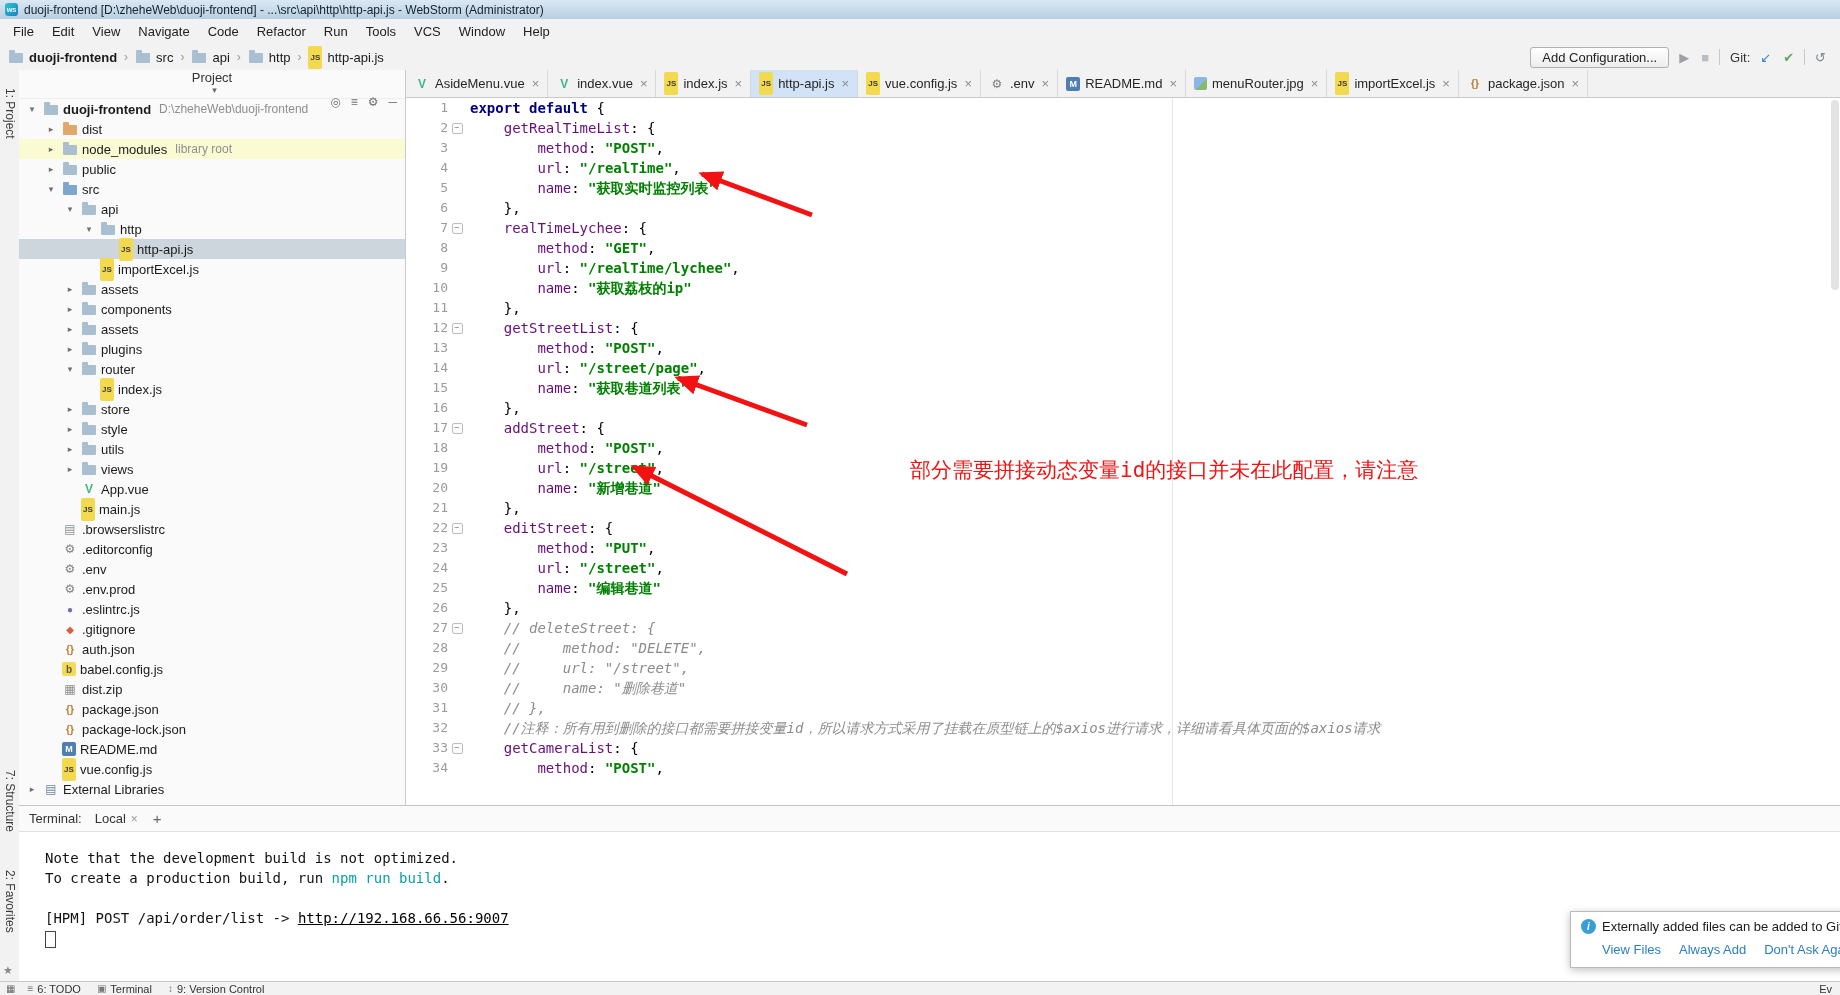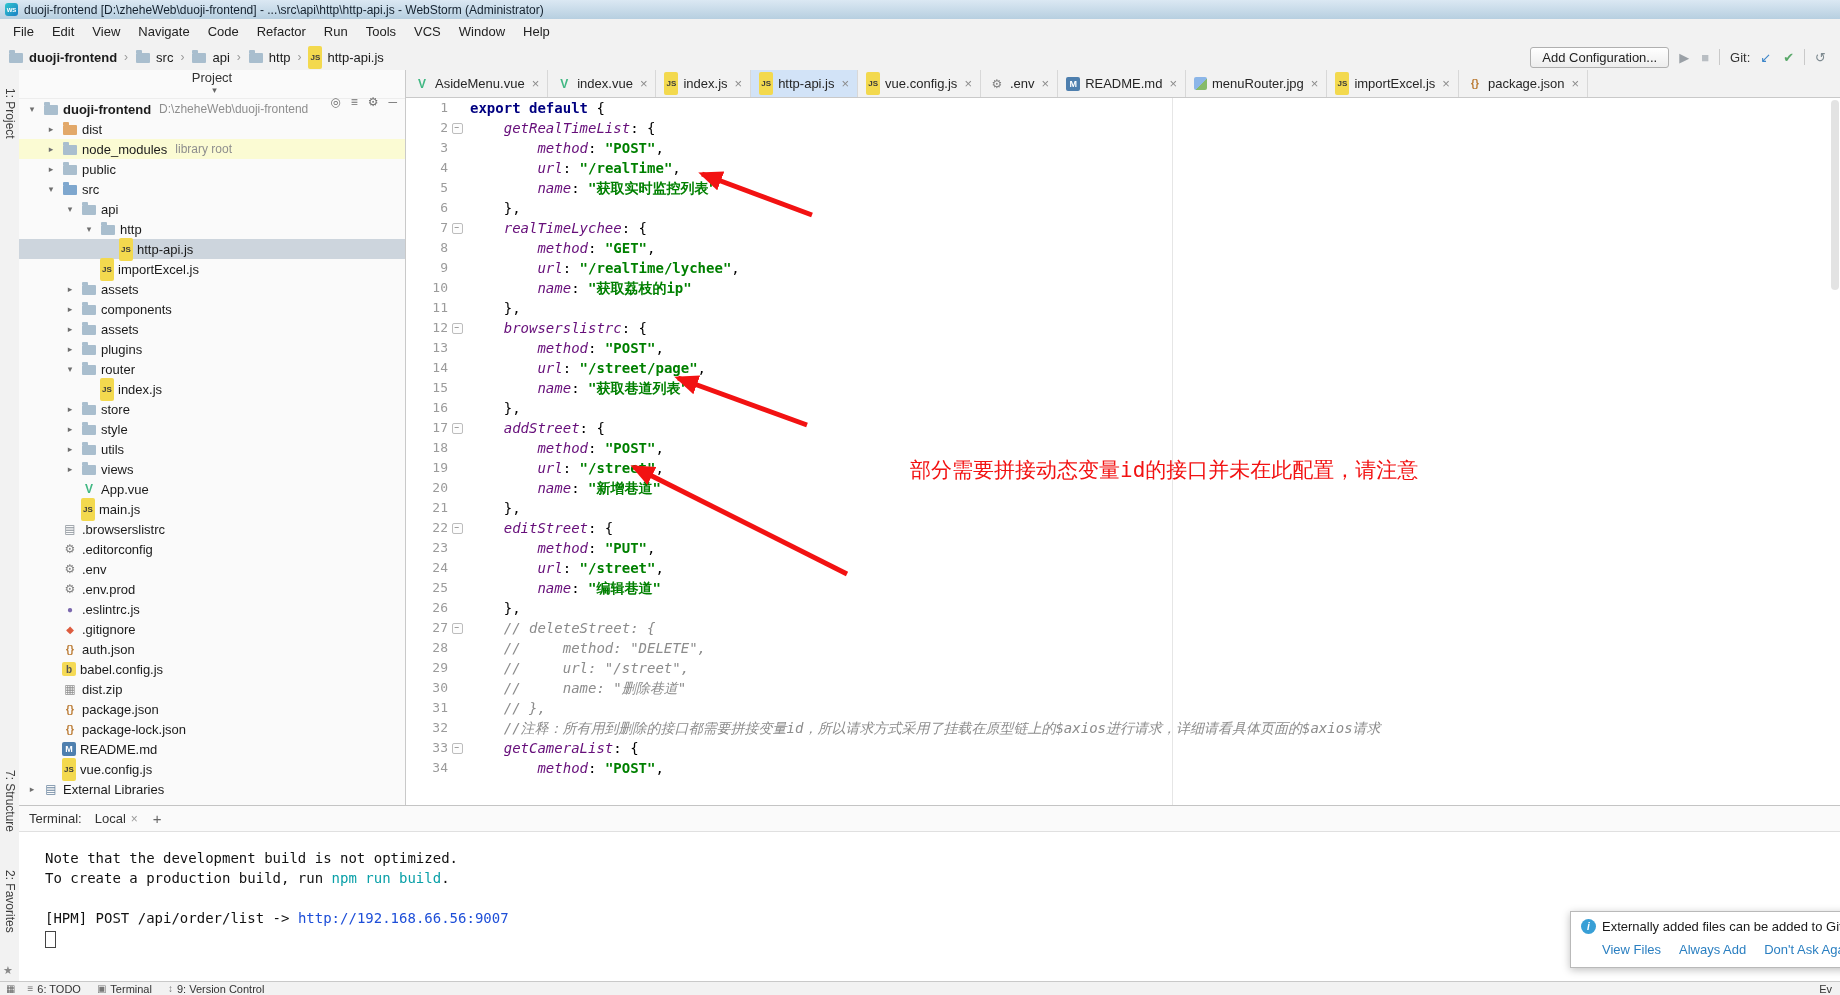--- a/index.html
+++ b/index.html
@@ -81,41 +81,41 @@
   .code-area{position:relative;height:707px;overflow:hidden;background:#fff;
     font-family:"DejaVu Sans Mono","Liberation Mono",monospace;font-size:14px;}
   .wrap-guide{position:absolute;left:766px;top:0;height:100%;border-left:1px solid #e6e6e6;}
   .cl{height:20px;line-height:20px;display:flex;position:relative;z-index:1;}
   .ln{width:42px;text-align:right;color:#9b9b9b;font-size:13px;flex:none;}
   .fold{width:18px;flex:none;display:flex;align-items:center;justify-content:center;}
   .fold-mark{width:9px;height:9px;border:1px solid #bdbdbd;border-radius:2px;background:#fcfcfc;color:#777;
     font-size:8px;line-height:7px;text-align:center;display:block;}
   .ct{white-space:pre;padding-left:4px;}
   .kw{color:#000080;font-weight:700;}
-  .pr{color:#660e7a;font-style:italic;}
+  .pr{color:#660e7a;}
   .st{color:#008000;font-weight:700;}
   .pl{color:#000;}
   .cm{color:#8c8c8c;font-style:italic;}
   .arrows{position:absolute;left:0;top:0;z-index:5;pointer-events:none;}
   .annotation{position:absolute;left:504px;top:358px;z-index:6;font-size:21px;color:#f21212;white-space:nowrap;}
   .scrollbar{position:absolute;right:0;top:0;width:10px;height:100%;z-index:7;}
   .sb-thumb{position:absolute;top:2px;right:1px;width:8px;height:190px;background:#dcdcdc;border-radius:4px;opacity:.8;}
 
   
   .terminal{position:absolute;left:19px;top:805px;right:0;height:176px;background:#fff;border-top:1px solid #c4c4c4;box-sizing:border-box;}
   .term-header{height:25px;display:flex;align-items:center;gap:6px;padding-left:10px;font-size:13px;
     background:#fafafa;border-bottom:1px solid #e0e0e0;color:#333;}
   .term-tab{display:flex;align-items:center;gap:5px;padding:2px 7px;}
   .term-close{color:#999;font-size:12px;}
   .term-add{color:#666;font-size:15px;margin-left:2px;}
   .term-body{padding:16px 0 0 26px;font-family:"DejaVu Sans Mono","Liberation Mono",monospace;font-size:14px;}
   .tl{height:20px;line-height:20px;white-space:pre;color:#111;}
   .t{color:#111;}
   .cmd{color:#0aa0a8;}
-  .link{color:#1d4ed8;}
+  .link{color:#000000;text-decoration:underline;}
   .term-cursor{width:9px;height:15px;border:1px solid #444;margin-top:3px;}
 
   
   .statusbar{position:absolute;left:0;right:0;bottom:0;height:14px;background:#f2f2f2;border-top:1px solid #c9c9c9;
     box-sizing:border-box;display:flex;align-items:center;padding:0 6px;font-size:11px;color:#333;}
   .sb-toggle{color:#666;margin-right:12px;font-size:10px;}
   .sb-items{display:flex;gap:16px;align-items:center;}
   .sb-item{display:flex;gap:4px;align-items:center;}
   .sb-ic{color:#777;font-size:10px;}
   .sb-right{margin-left:auto;display:flex;align-items:center;gap:4px;padding-right:2px;}
@@ -549,21 +549,21 @@
         <div class="cl">
           <span class="ln">11</span>
           <span class="fold"></span>
           <span class="ct"><span class="pl">    },</span></span>
         </div>
         <div class="cl">
           <span class="ln">12</span>
           <span class="fold">
             <span class="fold-mark">−</span>
           </span>
-          <span class="ct"><span class="pl">    </span><span class="pr">browserslistrc</span><span class="pl">: {</span></span>
+          <span class="ct"><span class="pl">    </span><span class="pr">getStreetList</span><span class="pl">: {</span></span>
         </div>
         <div class="cl">
           <span class="ln">13</span>
           <span class="fold"></span>
           <span class="ct"><span class="pl">        </span><span class="pr">method</span><span class="pl">: </span><span class="st">"POST"</span><span class="pl">,</span></span>
         </div>
         <div class="cl">
           <span class="ln">14</span>
           <span class="fold"></span>
           <span class="ct"><span class="pl">        </span><span class="pr">url</span><span class="pl">: </span><span class="st">"/street/page"</span><span class="pl">,</span></span>

